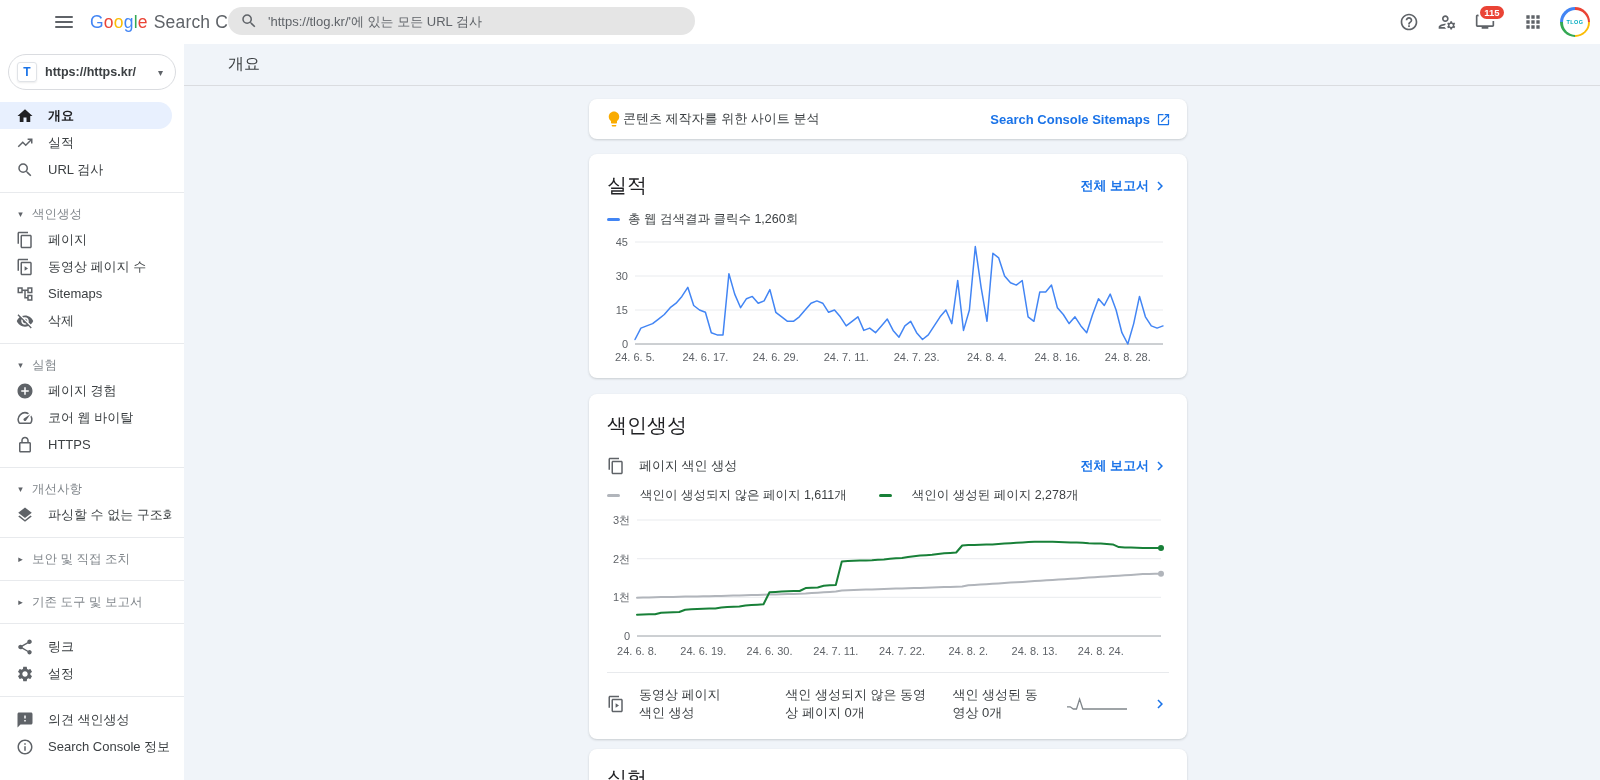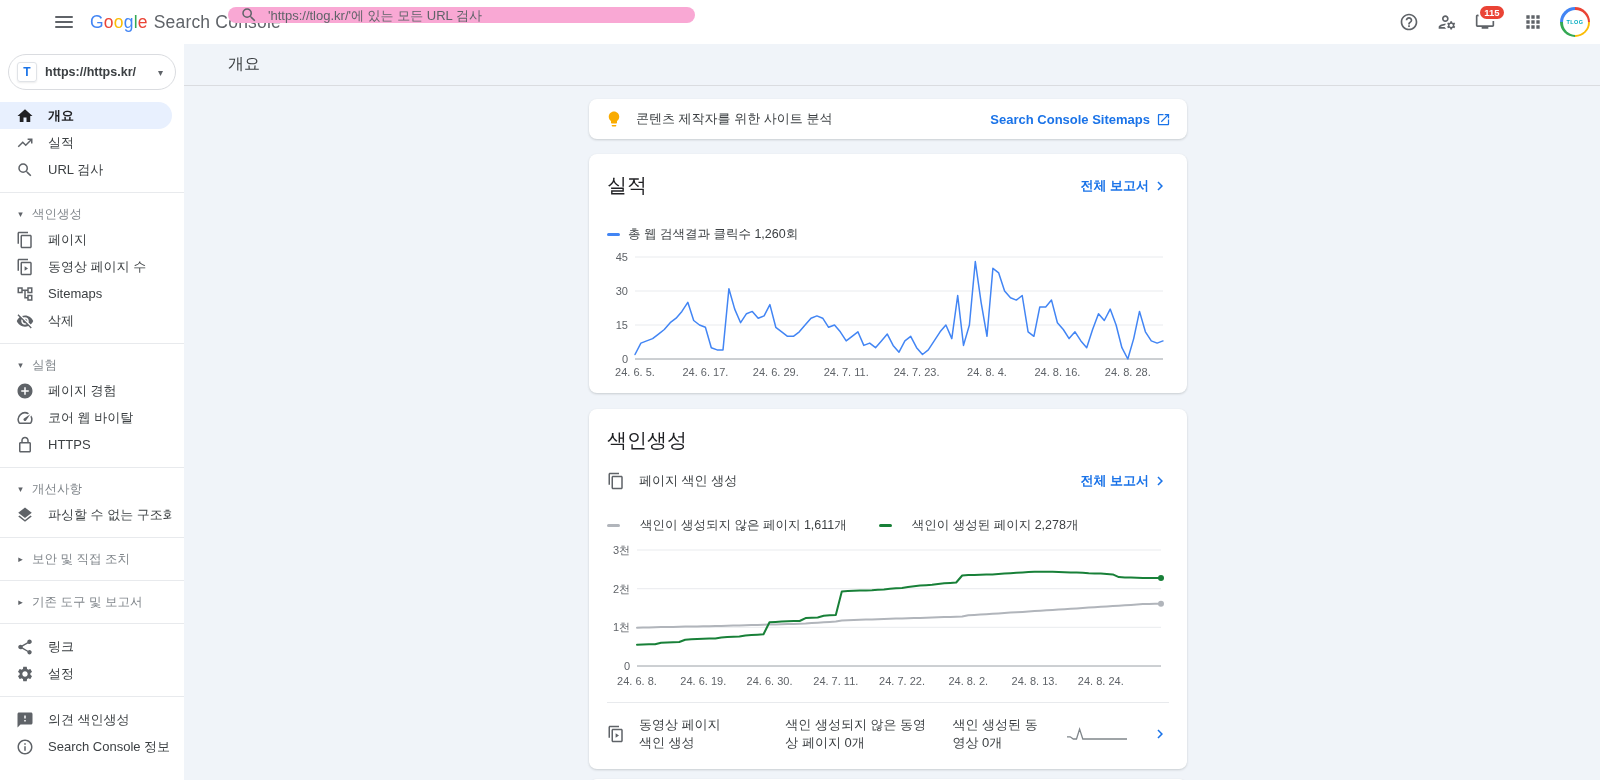--- a/index.html
+++ b/index.html
@@ -7,21 +7,21 @@
   body { font-family:"Liberation Sans","DejaVu Sans",sans-serif; background:#fff; color:#3c4043; position:relative; }
 
   
   .topbar { height:44px; background:#fff; position:relative; display:flex; align-items:center;padding-left:38px; }
   .hamburger { width:40px; height:40px; margin-left:6px; display:flex; align-items:center; justify-content:center; cursor:pointer; color:#5f6368; }
   .hamburger .bars { width:18px; }
   .hamburger .bars div { height:2px; background:#5f6368; margin:3px 0; border-radius:1px; }
   .logo { display:flex; align-items:center; margin-left:6px; font-size:17.5px; letter-spacing:.2px; }
   .logo-google span { font-weight:500; }
   .logo-product { color:#5f6368; margin-left:6px; }
-  .search-pill { position:absolute; left:228px; top:7px; width:467px; height:16px; background:#f9a8d4; border-radius:16px; display:flex; align-items:center; padding:0 12px; gap:10px; }
+  .search-pill { position:absolute; left:228px; top:7px; width:467px; height:28px; background:#e5e5e5; border-radius:16px; display:flex; align-items:center; padding:0 12px; gap:10px; }
   .search-pill .sicon { color:#5f6368; display:flex; }
   .search-pill input { flex:1; border:none; outline:none; background:transparent; font-size:13px; color:#5f6368; font-family:inherit; }
   .search-pill input::placeholder { color:#5f6368; opacity:1; }
   .topbar-right { position:absolute; right:10px; top:0; height:44px; display:flex; align-items:center; }
   .icon-btn { width:34px; height:34px; border-radius:50%; display:flex; align-items:center; justify-content:center; color:#5f6368; position:relative; cursor:pointer; margin-left:4px; }
   .icon-btn .ic { display:flex; }
   .badge { position:absolute; top:-1px; right:-4px; background:#ea4335; color:#fff; font-size:9.5px; font-weight:bold; border-radius:9px; padding:1.5px 4.5px; border:2px solid #fff; line-height:1; }
   .apps-gap { margin-left:14px; }
   .avatar { width:30px; height:30px; border-radius:50%; margin-left:10px; background:conic-gradient(#ea4335 0 25%, #fbbc05 25% 50%, #34a853 50% 75%, #4285f4 75% 100%); display:flex; align-items:center; justify-content:center; cursor:pointer; }
   .avatar-inner { width:25px; height:25px; border-radius:50%; background:#fff; color:#00acc1; font-size:5.5px; font-weight:bold; letter-spacing:.4px; display:flex; align-items:center; justify-content:center; }
@@ -39,31 +39,31 @@
   .sb-header { height:24px; display:flex; align-items:center; padding-left:14px; gap:5px; font-size:12.5px; color:#80868b; margin-top:8px; cursor:pointer; white-space:nowrap; }
   .sb-caret { width:13px; font-size:9px; color:#5f6368; text-align:center; flex:none; }
   .sb-divider { height:1px; background:#e8eaed; margin:9px 0; }
 
   
   .main { position:absolute; left:184px; top:44px; right:0; bottom:0; background:#f0f4f9; overflow:hidden; }
   .main-header { height:42px; display:flex; align-items:center; padding-left:44px; border-bottom:1px solid #dadce0; font-size:16px; color:#3c4043; }
   .content { width:598px; margin-left:405px; padding-top:13px; }
   .card { background:#fff; border-radius:8px; box-shadow:0 1px 2px rgba(60,64,67,.14), 0 1px 3px rgba(60,64,67,.08); }
 
-  .insights { height:40px; display:flex; align-items:center; padding:0 16px; gap:13px; margin-bottom:15px; font-size:13px; color:#3c4043; }
+  .insights { height:40px; display:flex; align-items:center; padding:0 16px; margin-bottom:15px; font-size:13px; color:#3c4043; }
   .bulb { color:#f9ab00; display:flex; }
   .insights-link { margin-left:auto; display:flex; align-items:center; gap:6px; color:#1a73e8; font-size:13px; font-weight:bold; cursor:pointer; }
   .insights-link .ic { display:flex; color:#1a73e8; }
 
   .perf-card { padding:18px 18px 8px 18px; margin-bottom:16px; }
   .card-title-row { display:flex; align-items:center; justify-content:space-between; }
   .card-title { font-size:20px; color:#202124; font-weight:normal; }
   .report-link { display:flex; gap:2px; color:#1a73e8; font-size:13px; font-weight:bold; cursor:pointer; }
   .report-link .ic { display:flex; }
-  .legend-row { display:flex; align-items:center; gap:8px; margin-top:27px; font-size:12.5px; color:#3c4043; }
+  .legend-row { display:flex; align-items:center; gap:8px; margin-top:12px; font-size:12.5px; color:#3c4043; }
   .legend-row .grp { display:flex; align-items:center; gap:20px; }
   .legend-gap { width:16px; }
   .dash { width:13px; height:3px; border-radius:2px; display:inline-block; }
   .chart-box { margin-top:6px; }
 
   .index-card { padding:18px 18px 4px 18px; margin-bottom:10px; }
   .index-row { display:flex; align-items:center; margin-top:18px; font-size:13px; color:#3c4043; }
   .index-row .sb-icon { margin-right:14px; }
   .index-row .report-link { margin-left:auto; }
 

